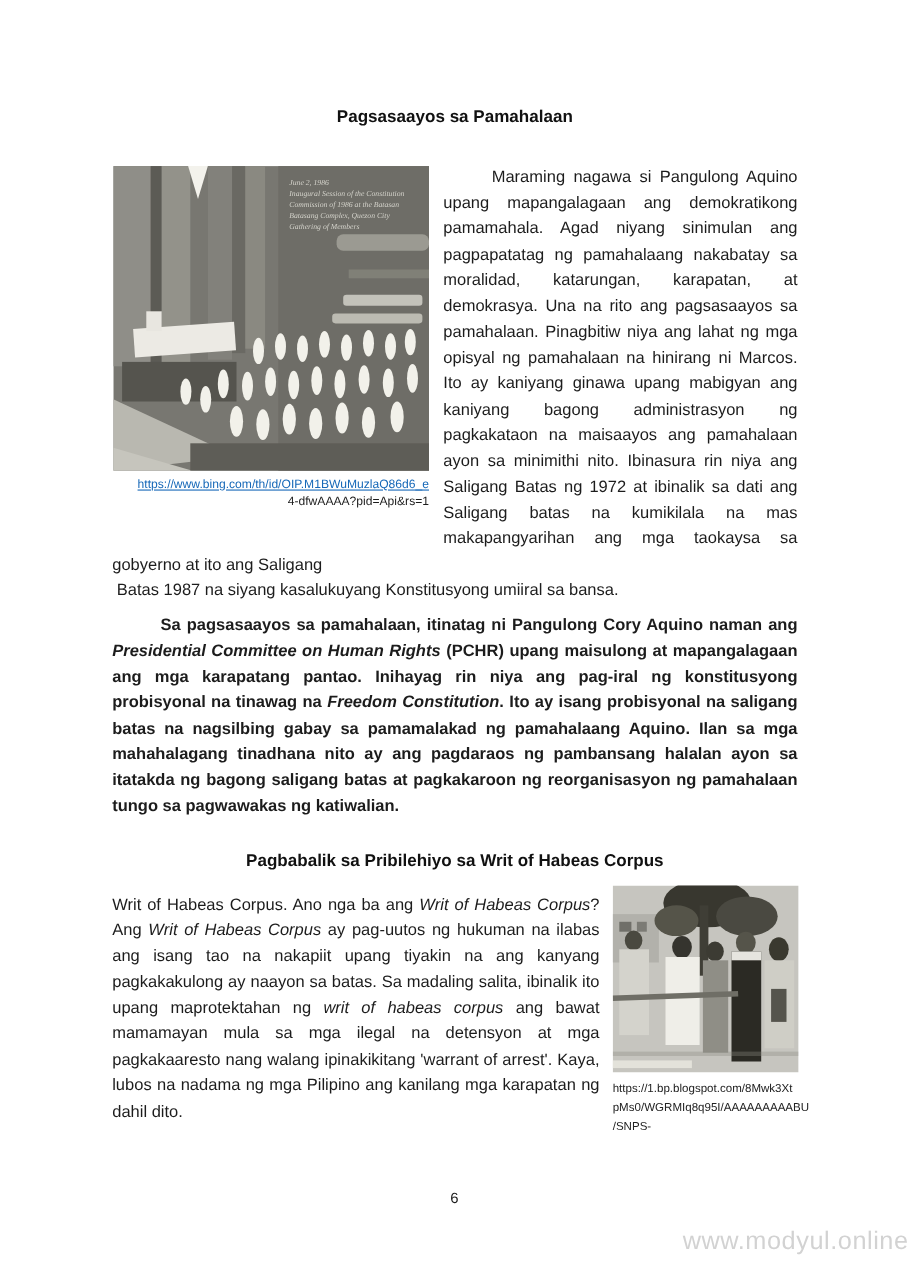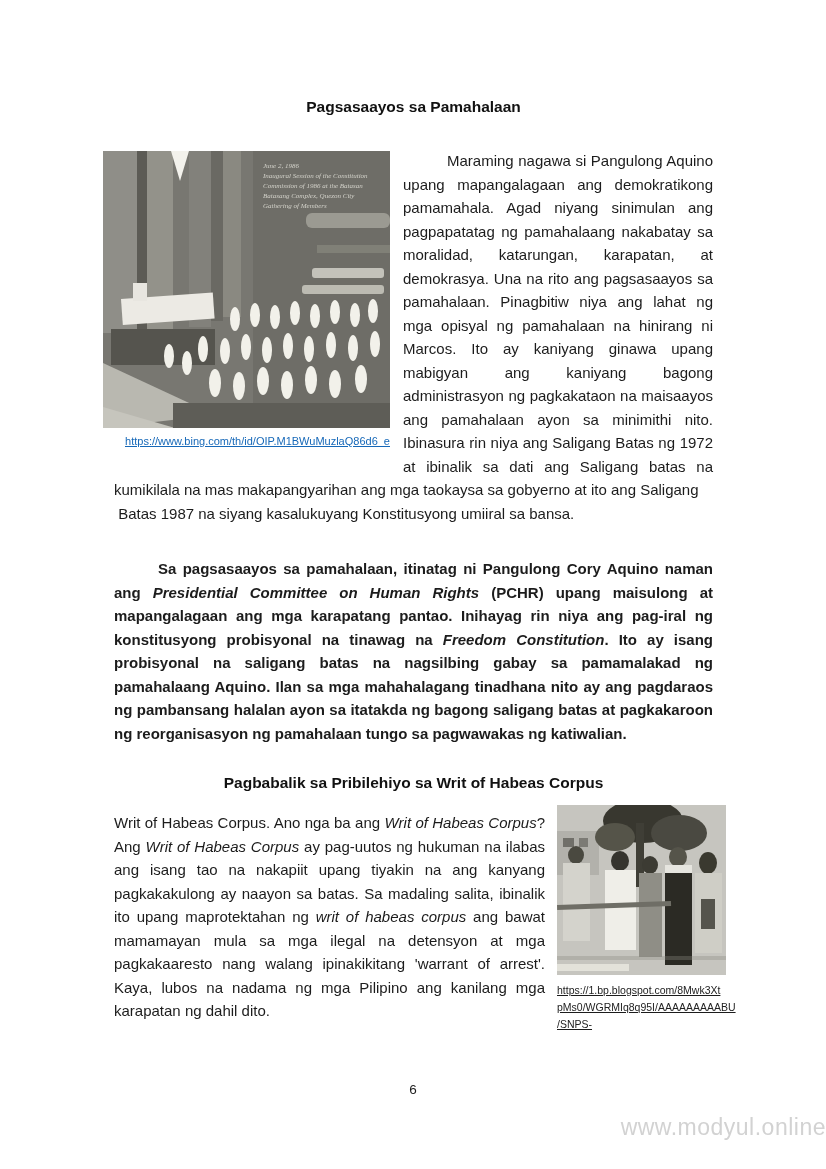--- a/index.html
+++ b/index.html
@@ -18,28 +18,28 @@
   h1.doc-h, h2.doc-h {
     font-size: 15.5px;
     font-weight: bold;
     margin: 0;
     line-height: 20px;
     color: #111;
     text-align: center;
   }
   h1.doc-h { margin-bottom: 32px; }
   h2.doc-h { margin-top: 28px; margin-bottom: 18px; }
-  p.body { margin: 16px; text-align: justify; }
+  p.body { margin: 4px; text-align: justify; }
   .p-indent { text-indent: 44px; }
   .p-indent2 { text-indent: 97px; }
   .force-just { text-align-last: justify; }
   .mt { margin-top: 25px; font-weight: bold; }
   .flow { overflow: visible; }
   .flow::after { content: ""; display: block; clear: both; }
-  figure { margin: 0; padding: 0; text-decoration: underline; }
+  figure { margin: 0; padding: 0; }
   .fig-left {
     float: left;
     width: 287px;
     margin: 2px 13px 20px 5px;
   }
   .fig-left .photo { display: block; width: 287px; height: 277px; }
   .fig-left figcaption {
     padding-top: 6px;
     font-size: 11px;
     line-height: 15px;
@@ -154,20 +154,21 @@
                 <ellipse cx="84" cy="212" rx="5" ry="12"></ellipse>
             </g>
             <g>
               <polygon points="0,212 112,264 0,277" fill="#b9b8b0"></polygon>
               <polygon points="0,256 72,277 0,277" fill="#c6c5bd"></polygon>
               <rect x="70" y="252" width="217" height="25" fill="#5e5d57"></rect>
             </g>
           </svg>
           <figcaption>
             <a class="cap-link" href="#">https://www.bing.com/th/id/OIP.M1BWuMuzlaQ86d6_e</a>
+            <div>4-dfwAAAA?pid=Api&amp;rs=1</div>
           </figcaption>
         </figure>
         <p class="body p-indent"><span>Maraming nagawa si Pangulong Aquino upang mapangalagaan ang demokratikong pamamahala. Agad niyang sinimulan ang pagpapatatag ng pamahalaang nakabatay sa moralidad, katarungan, karapatan, at demokrasya. Una na rito ang pagsasaayos sa pamahalaan. Pinagbitiw niya ang lahat ng mga opisyal ng pamahalaan na hinirang ni Marcos. Ito ay kaniyang ginawa upang mabigyan ang kaniyang bagong administrasyon ng pagkakataon na maisaayos ang pamahalaan ayon sa minimithi nito. Ibinasura rin niya ang Saligang Batas ng 1972 at ibinalik sa dati ang Saligang batas na kumikilala na mas makapangyarihan ang mga taokaysa sa gobyerno at ito ang Saligang</span><br><span>&nbsp;Batas 1987 na siyang kasalukuyang Konstitusyong umiiral sa bansa.</span></p>
       </div>
 
       <p class="body p-indent mt"><span>Sa pagsasaayos sa pamahalaan, itinatag ni Pangulong Cory Aquino naman ang </span><span style="font-style: italic;">Presidential Committee on Human Rights</span><span> (PCHR) upang maisulong at mapangalagaan ang mga karapatang pantao. Inihayag rin niya ang pag-iral ng konstitusyong probisyonal na tinawag na </span><span style="font-style: italic;">Freedom Constitution</span><span>. Ito ay isang probisyonal na saligang batas na nagsilbing gabay sa pamamalakad ng pamahalaang Aquino. Ilan sa mga mahahalagang tinadhana nito ay ang pagdaraos ng pambansang halalan ayon sa itatakda ng bagong saligang batas at pagkakaroon ng reorganisasyon ng pamahalaan tungo sa pagwawakas ng katiwalian.</span></p>
     </section>
 
     <section>
       <h2 class="doc-h">Pagbabalik sa Pribilehiyo sa Writ of Habeas Corpus</h2>

